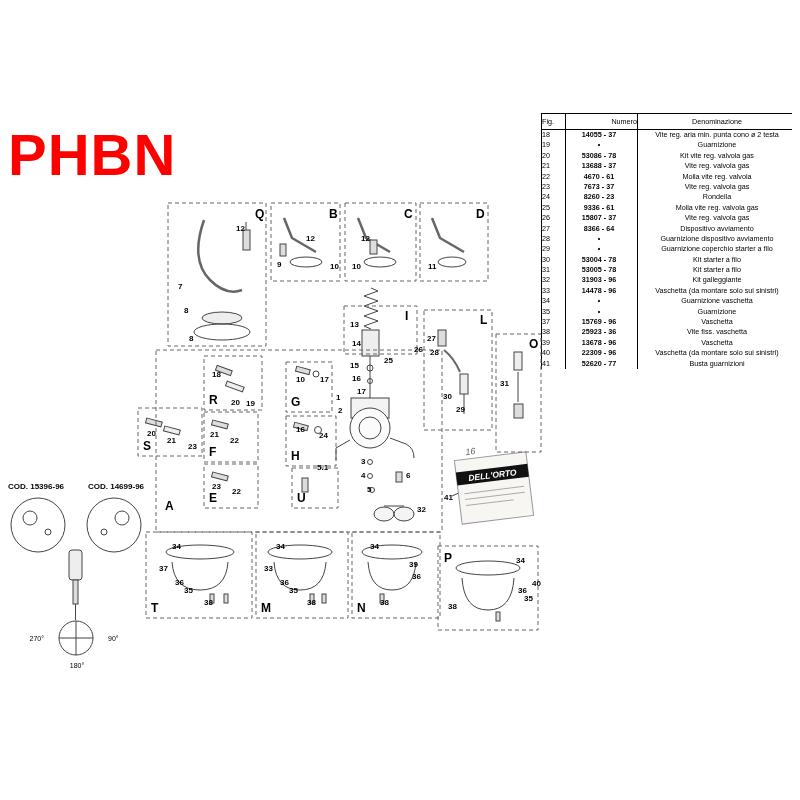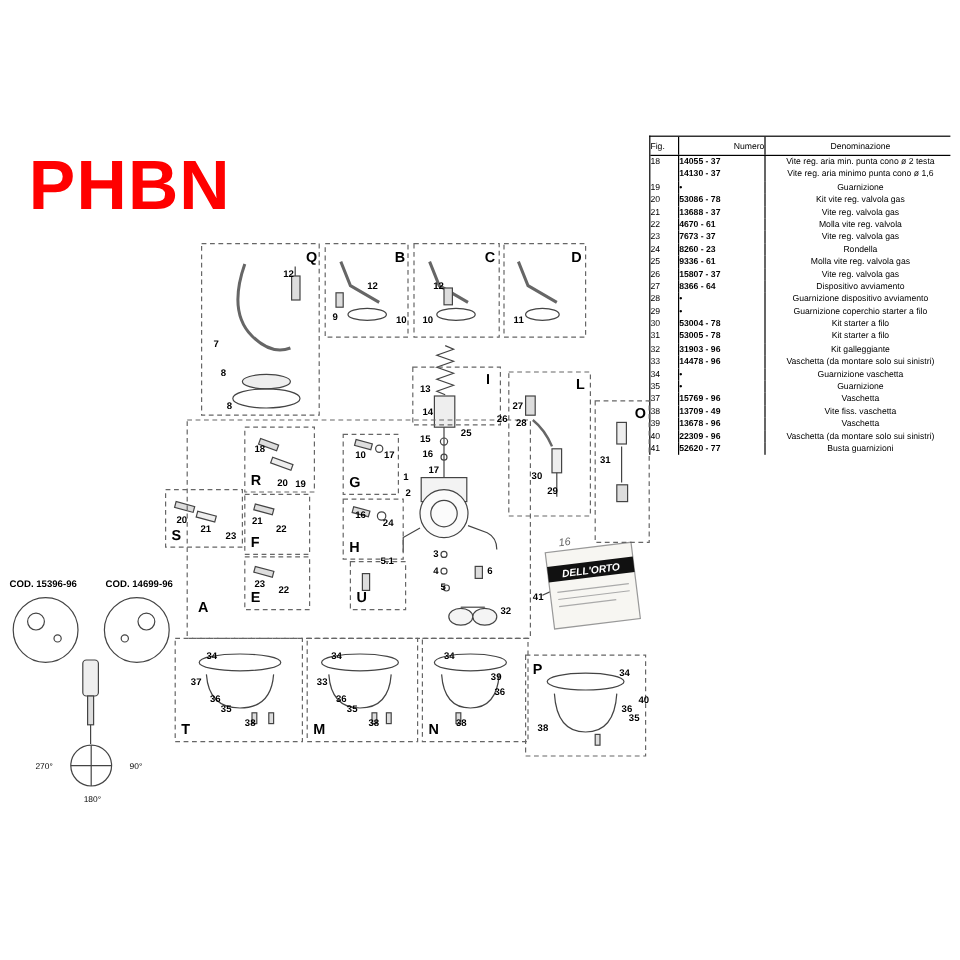--- a/index.html
+++ b/index.html
@@ -2,34 +2,34 @@
 <html><head>
 <meta charset="utf-8">
 <style>
   html,body{margin:0;padding:0}
   body{
     width:800px;height:800px;position:relative;background:#fff;
     font-family:"Liberation Sans",sans-serif;color:#000;overflow:hidden;
   }
   .title{
     position:absolute;left:8px;top:126px;
-    font-size:58px;font-weight:bold;color:#ff0000;line-height:1;letter-spacing:1px;margin-left:16px;
+    font-size:58px;font-weight:bold;color:#ff0000;line-height:1;letter-spacing:1px;
   }
   
   .parts-table{
     position:absolute;left:541px;top:113px;width:251px;
     border-top:1px solid #000;border-left:1px solid #000;
     font-size:7.2px;box-sizing:border-box;
   }
   .thead{display:flex;border-bottom:1px solid #000;height:15px;line-height:15px}
   .col-fig{width:24px;border-right:1px solid #000;box-sizing:border-box;flex:none}
   .col-num{width:72px;text-align:right;border-right:1px solid #000;box-sizing:border-box;flex:none}
   .col-den{flex:1;padding-left:4px;box-sizing:border-box;text-align:center;white-space:nowrap;overflow:hidden}
   .trow{display:flex;height:10.4px;line-height:10.4px}
-  .trow .col-num{text-align:left;padding-right:5px;font-weight:bold}
+  .trow .col-num{text-align:center;padding-right:5px;font-weight:bold}
   .bold{font-weight:normal}
   
   #diagram-svg{position:absolute;left:0;top:0}
   .secbox{fill:none;stroke:#666;stroke-width:1;stroke-dasharray:4 3}
   .seclabel{font:bold 12px "Liberation Sans",sans-serif;fill:#000}
   .pnum{font:bold 8px "Liberation Sans",sans-serif;fill:#000}
   .codlabel{font:bold 8px "Liberation Sans",sans-serif;fill:#000}
   .anglelabel{font:7px "Liberation Sans",sans-serif;fill:#000}
   .brandtext{font:italic bold 8.5px "Liberation Sans",sans-serif;fill:#fff;text-anchor:middle}
   .handnote{font:italic 9px "Liberation Sans",sans-serif;fill:#666}
@@ -45,25 +45,20 @@
       <div class="col-num">Numero</div>
       <div class="col-den">Denominazione</div>
     </div>
   <div>
       <div class="trow">
         <div class="col-fig">18</div>
         <div class="col-num">14055 - 37</div>
         <div class="col-den"><span class="bold">Vite</span> reg. aria min. punta cono ø 2 testa</div>
       </div>
       <div class="trow">
-        <div class="col-fig"></div>
-        <div class="col-num">14130 - 37</div>
-        <div class="col-den"><span class="bold">Vite</span> reg. aria minimo punta cono ø 1,6</div>
-      </div>
-      <div class="trow">
         <div class="col-fig">19</div>
         <div class="col-num">•</div>
         <div class="col-den"><span class="bold">Guarnizione</span></div>
       </div>
       <div class="trow">
         <div class="col-fig">20</div>
         <div class="col-num">53086 - 78</div>
         <div class="col-den"><span class="bold">Kit</span> vite reg. valvola gas</div>
       </div>
       <div class="trow">
@@ -141,21 +136,21 @@
         <div class="col-num">•</div>
         <div class="col-den"><span class="bold">Guarnizione</span></div>
       </div>
       <div class="trow">
         <div class="col-fig">37</div>
         <div class="col-num">15769 - 96</div>
         <div class="col-den"><span class="bold">Vaschetta</span></div>
       </div>
       <div class="trow">
         <div class="col-fig">38</div>
-        <div class="col-num">13709 - 49</div>
+        <div class="col-num">25923 - 36</div>
         <div class="col-den"><span class="bold">Vite</span> fiss. vaschetta</div>
       </div>
       <div class="trow">
         <div class="col-fig">39</div>
         <div class="col-num">13678 - 96</div>
         <div class="col-den"><span class="bold">Vaschetta</span></div>
       </div>
       <div class="trow">
         <div class="col-fig">40</div>
         <div class="col-num">22309 - 96</div>

